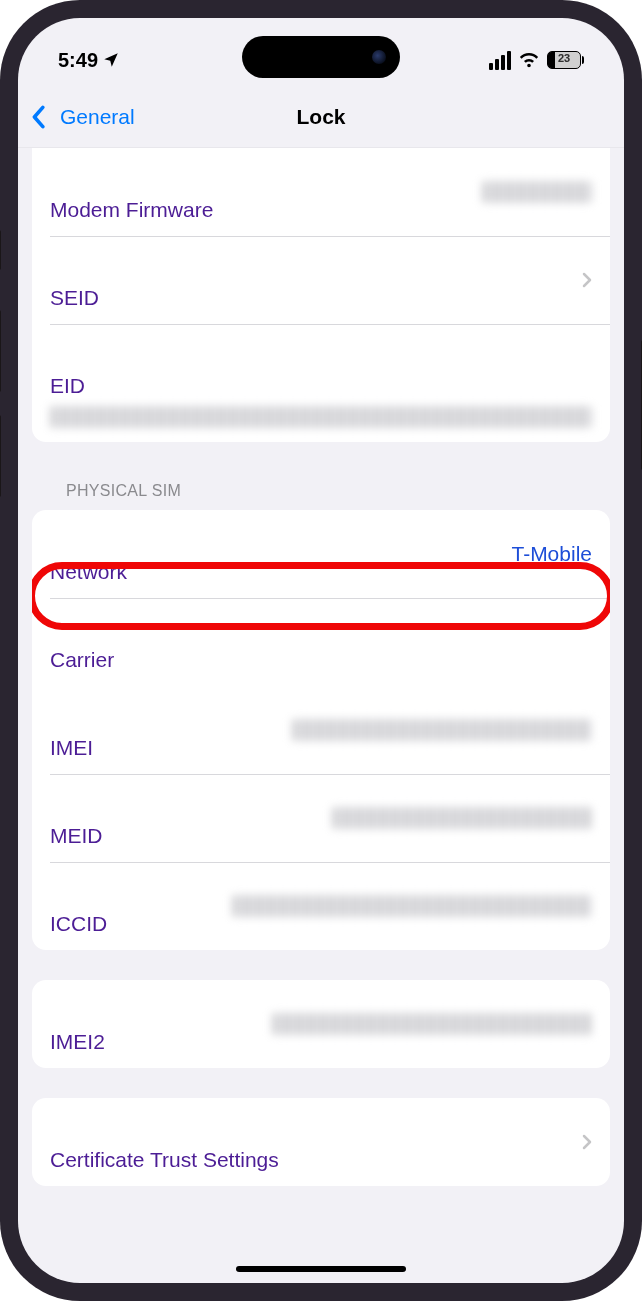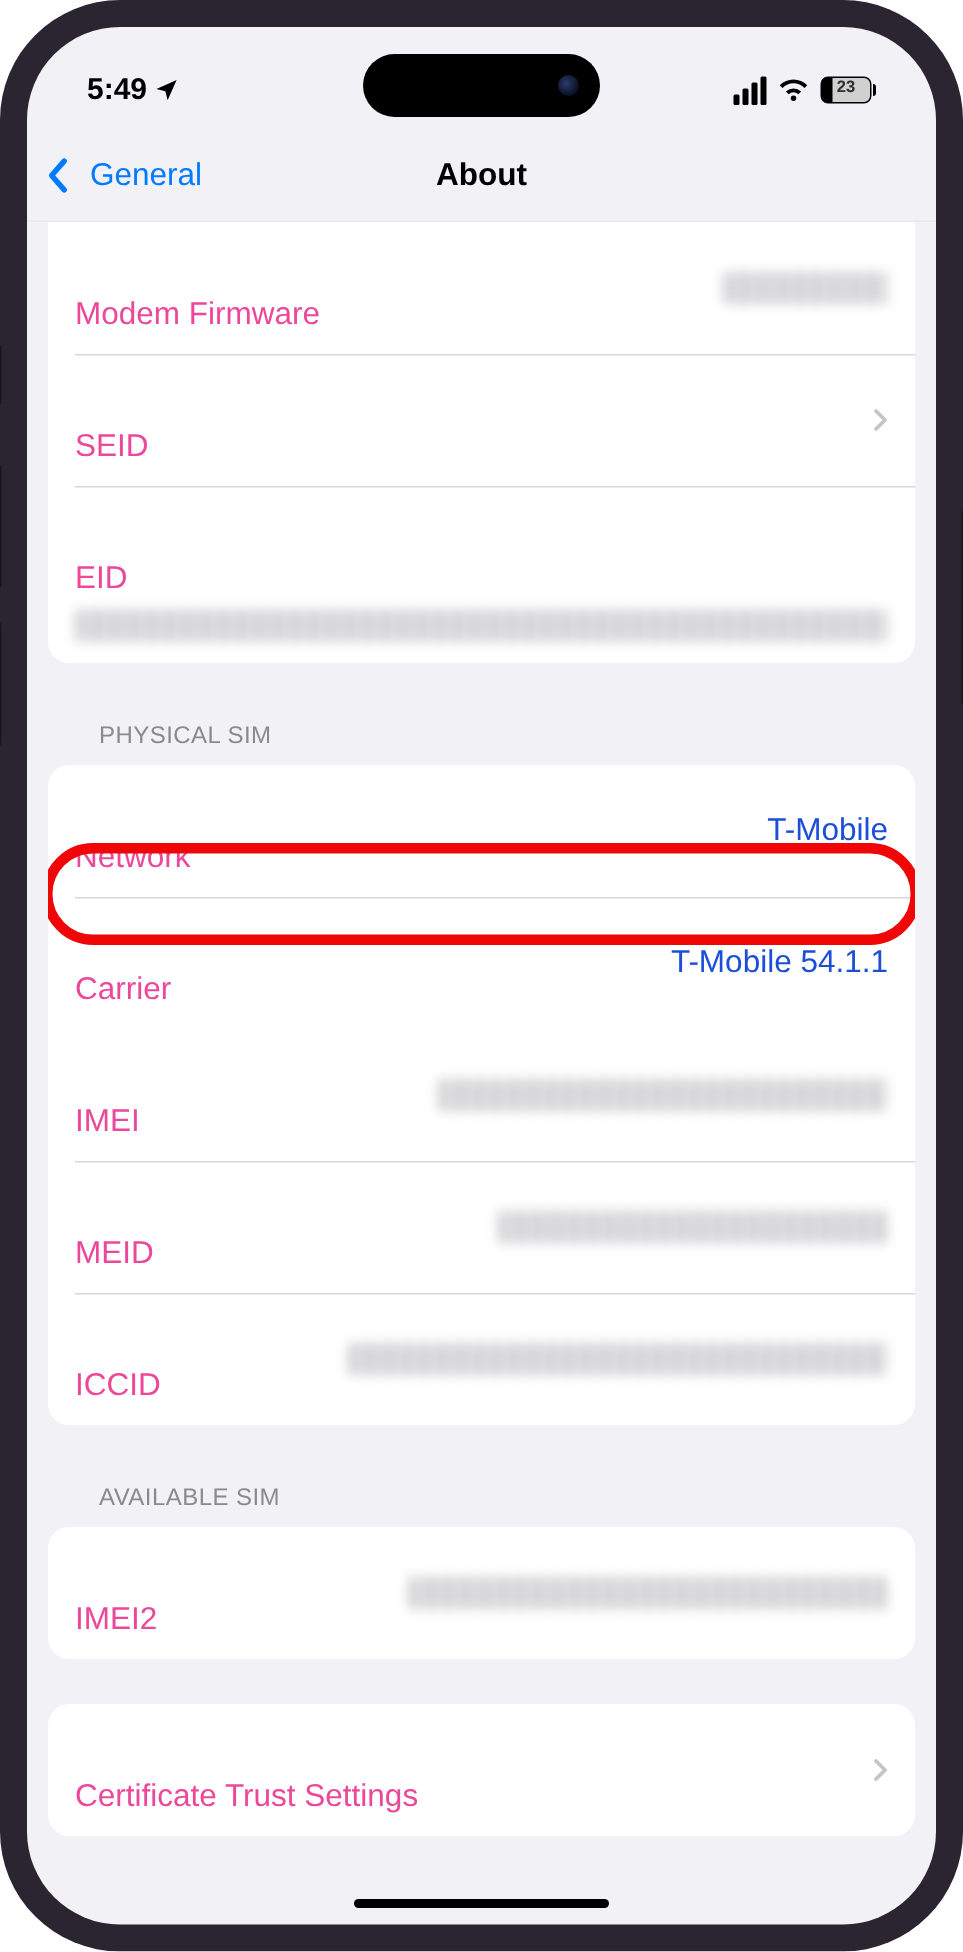--- a/index.html
+++ b/index.html
@@ -135,21 +135,21 @@
       position: relative;
       font-size: 21px;
     }
     .row + .row::before {
       content: "";
       position: absolute;
       top: 0; left: 18px; right: 0;
       height: 0.5px;
       background: #d8d8dc;
     }
-    .row-label { flex: 0 0 auto; color: #ec4899; margin-top: 36px; }
+    .row-label { flex: 0 0 auto; color: #4c1d95; margin-top: 36px; }
     .row-spacer { flex: 1; }
     .row-value { color: #1d4ed8; text-align: right; }
     .chevron {
       margin-left: 10px;
       color: #c5c5c7;
       flex: 0 0 auto;
     }
     .blur-block {
       background: repeating-linear-gradient(90deg, #d0d0d3 0, #d0d0d3 6px, #e2e2e5 6px, #e2e2e5 12px);
       filter: blur(4px);
@@ -217,21 +217,21 @@
       </div>
     </div>
 
     <div class="nav-bar">
       <div class="nav-back">
         <svg width="16" height="24" viewBox="0 0 12 20" fill="none" stroke="#007aff" stroke-width="3" stroke-linecap="round" stroke-linejoin="round">
             <path d="M10 2L3 10l7 8"></path>
           </svg>
         <span>General</span>
       </div>
-      <span class="nav-title">About</span>
+      <span class="nav-title">Lock</span>
     </div>
 
     <div class="content">
 
       <div class="section" style="border-top-left-radius:0;border-top-right-radius:0;margin-top:0;">
         <div class="row">
           <span class="row-label">Modem Firmware</span>
           <span class="row-spacer"></span>
           <span class="blur-block" style="width:110px;"></span>
         </div>
@@ -251,41 +251,39 @@
       <div class="section-header">PHYSICAL SIM</div>
       <div class="section" style="position:relative;">
         <div class="row">
           <span class="row-label">Network</span>
           <span class="row-spacer"></span>
           <span class="row-value">T-Mobile</span>
         </div>
         <div class="row">
           <span class="row-label">Carrier</span>
           <span class="row-spacer"></span>
-          <span class="row-value">T-Mobile 54.1.1</span>
         </div>
         <div class="highlight-ring" style="left:-4px;right:-4px;top:52px;height:68px;"></div>
         <div class="row">
           <span class="row-label">IMEI</span>
           <span class="row-spacer"></span>
           <span class="blur-block" style="width:300px;"></span>
         </div>
         <div class="row">
           <span class="row-label">MEID</span>
           <span class="row-spacer"></span>
           <span class="blur-block" style="width:260px;"></span>
         </div>
         <div class="row">
           <span class="row-label">ICCID</span>
           <span class="row-spacer"></span>
           <span class="blur-block" style="width:360px;"></span>
         </div>
       </div>
 
-      <div class="section-header">AVAILABLE SIM</div>
       <div class="section">
         <div class="row">
           <span class="row-label">IMEI2</span>
           <span class="row-spacer"></span>
           <span class="blur-block" style="width:320px;"></span>
         </div>
       </div>
 
       <div class="section" style="margin-top:30px;">
         <div class="row">

